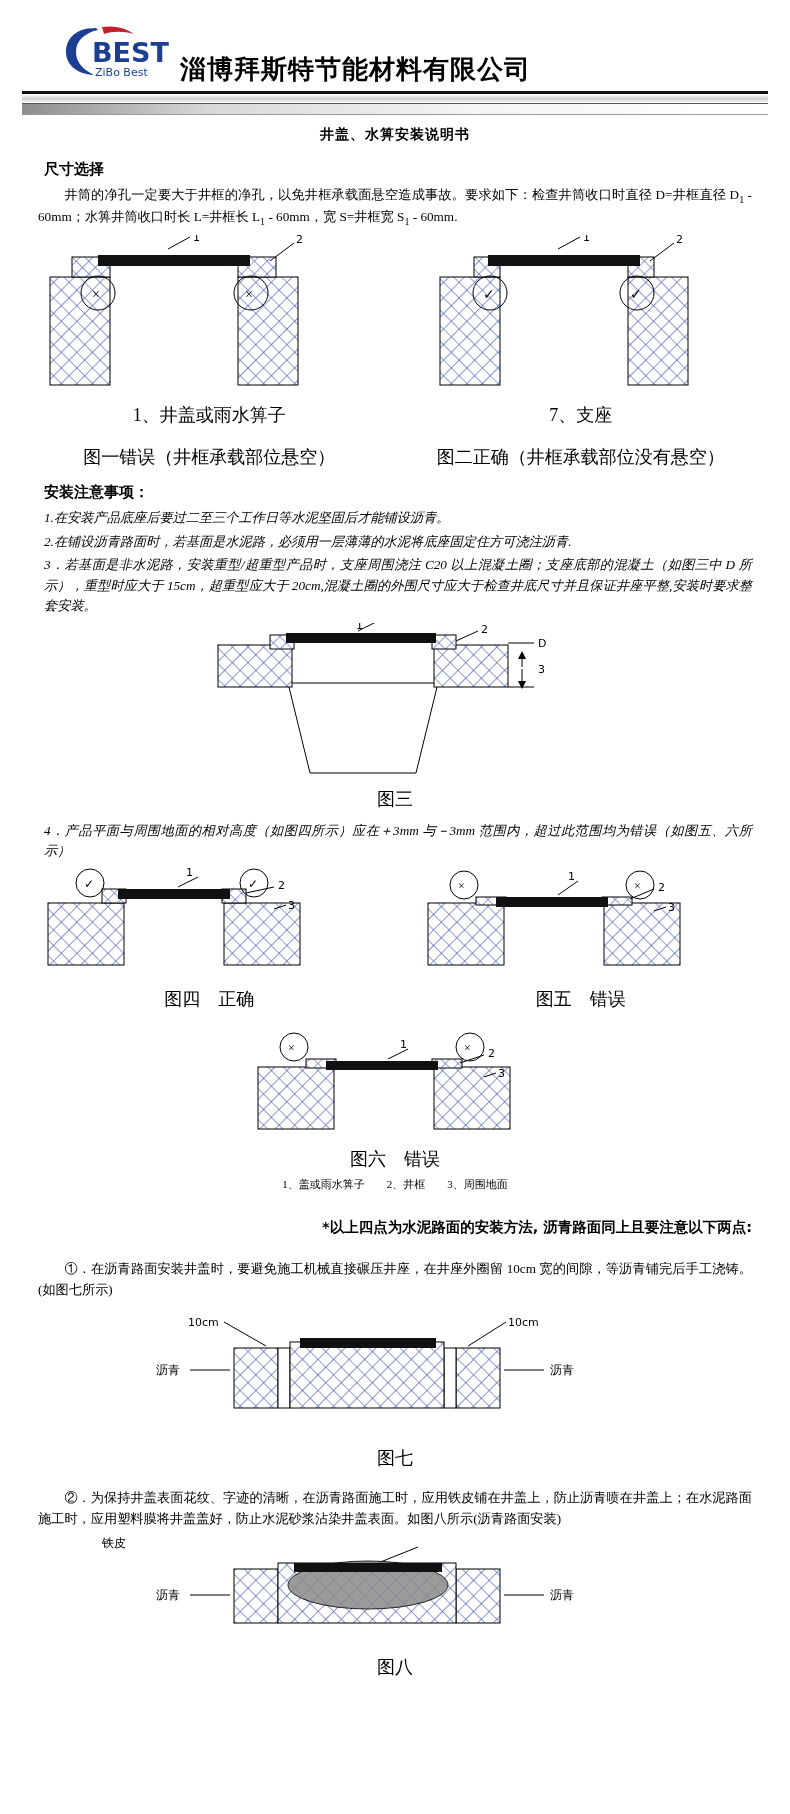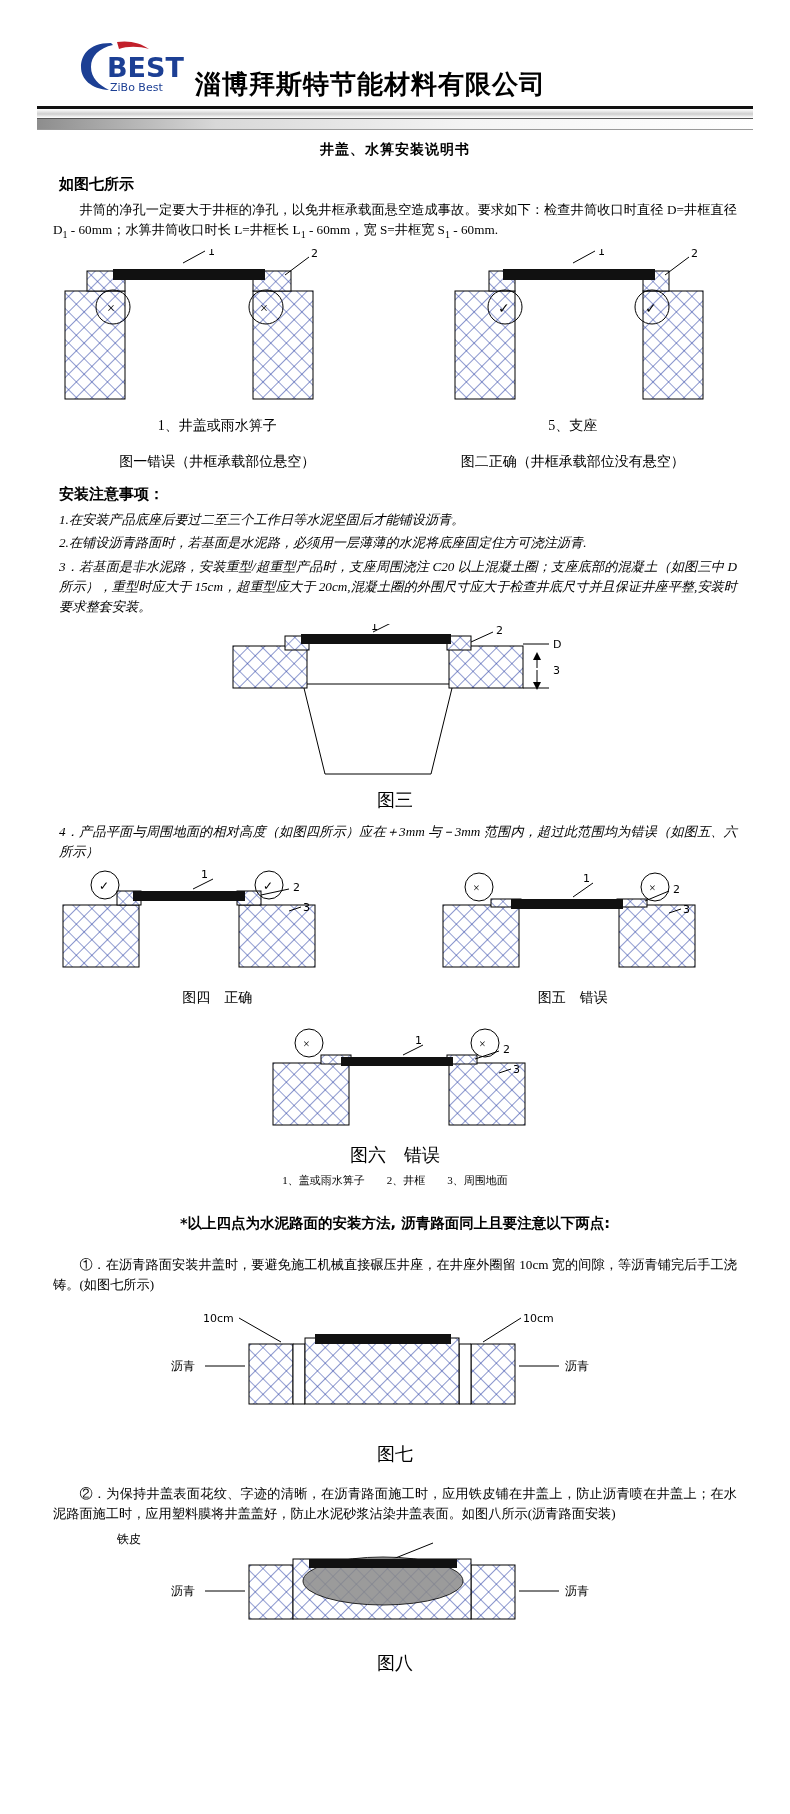--- a/index.html
+++ b/index.html
@@ -2,21 +2,21 @@
 <html><head>
 <meta charset="utf-8">
 <style>
   html,body{margin:0;padding:0;background:#ffffff;}
   body{
     width:790px;
     font-family:"Liberation Serif", serif;
     color:#000;
     -webkit-font-smoothing:antialiased;
   }
-  .page{width:790px;min-height:1814px;position:relative;padding:15px;box-sizing:border-box;}
+  .page{width:790px;min-height:1814px;position:relative;padding:0;box-sizing:border-box;}
 
   
   .header{
     position:relative;
     height:92px;
     padding:12px 0 0 0;
   }
   .header-inner{display:flex;align-items:center;padding-left:62px;}
   .logo{position:relative;width:112px;height:56px;flex:none;}
   .logo svg{position:absolute;left:0;top:0;}
@@ -62,32 +62,32 @@
   p.para{
     font-size:13.2px;
     line-height:1.55;
     margin:3px 0 3px 0;
     text-align:justify;
   }
   p.indent{text-indent:2em;}
   p.hang{margin-left:6px;font-style:italic;}
   .sub{font-size:10px;vertical-align:sub;}
   .note-strong{
-    text-align:center;
+    text-align:right;
     font-size:14.5px;
     font-weight:bold;
     font-family:"DejaVu Sans", sans-serif;
     margin:26px 0 22px 0;
   }
   .caption{
     font-size:18px;
     text-align:center;
   }
   .fig-wrap{margin:6px 0 4px 0;}
-  .cap-row{display:flex;justify-content:space-between;font-size:14px;margin-top:4px;}
+  .cap-row{display:flex;justify-content:space-between;font-size:18px;margin-top:4px;}
   .cap-row span{display:block;}
   .legend{font-size:11px;text-align:center;margin-top:6px;}
 </style>
 </head>
 <body>
 
 <div class="page">
 
   <div class="header">
     <div class="header-inner">
@@ -102,21 +102,21 @@
       <div class="company-name">淄博拜斯特节能材料有限公司</div>
     </div>
     <div class="rule"></div>
     <div class="rule-grad"></div>
   </div>
 
   <div class="doc-title">井盖、水箅安装说明书</div>
 
   <div class="content">
 
-    <h2 class="section">如图七所示</h2>
+    <h2 class="section">尺寸选择</h2>
 
     <p class="para indent">
       <span>井筒的净孔一定要大于井框的净孔，以免井框承载面悬空造成事故。要求如下：检查井筒收口时直径 D=井框直径 D</span><span class="sub">1</span><span> - 60mm；水箅井筒收口时长 L=井框长 L</span><span class="sub">1</span><span> - 60mm，宽 S=井框宽 S</span><span class="sub">1</span><span> - 60mm.</span>
     </p>
 
     <div class="fig-wrap">
       <svg width="714" height="160" viewBox="0 0 714 160">
         <defs>
           <pattern id="hatchA" width="11" height="11" patternUnits="userSpaceOnUse" patternTransform="rotate(45)">
             <rect width="11" height="11" fill="#ffffff"></rect>
@@ -162,21 +162,21 @@
           <circle cx="62" cy="58" r="17" fill="none" stroke="#000"></circle>
           <text x="55" y="64" font-size="14">✓</text>
           <circle cx="209" cy="58" r="17" fill="none" stroke="#000"></circle>
           <text x="202" y="64" font-size="14">✓</text>
         </g>
       </svg>
     </div>
 
     <div class="cap-row">
       <span style="width:48%;text-align:center;">1、井盖或雨水箅子</span>
-      <span style="width:48%;text-align:center;">5、支座</span>
+      <span style="width:48%;text-align:center;">7、支座</span>
     </div>
 
     <div class="cap-row" style="margin-top:18px;">
       <span style="width:48%;text-align:center;">图一错误（井框承载部位悬空）</span>
       <span style="width:48%;text-align:center;">图二正确（井框承载部位没有悬空）</span>
     </div>
 
     <h2 class="section" style="margin-top:14px;">安装注意事项：</h2>
 
     <p class="para hang">1.在安装产品底座后要过二至三个工作日等水泥坚固后才能铺设沥青。</p>

